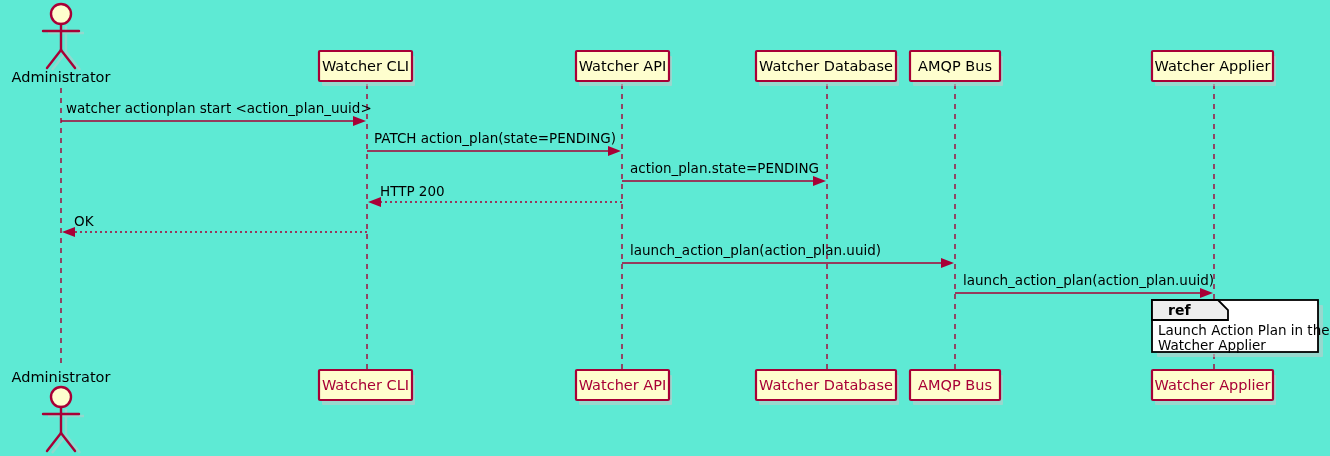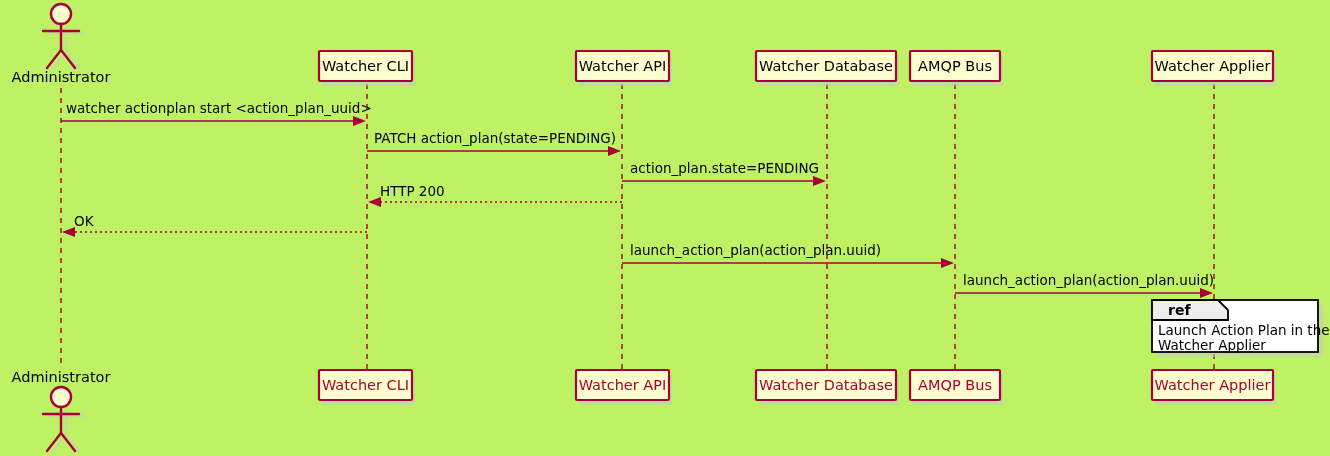--- a/index.html
+++ b/index.html
@@ -7,21 +7,21 @@
     padding: 0;
     background: #FFFFFF;
   }
   body {
     font-family: "DejaVu Sans", sans-serif;
   }
   #diagram-root {
     position: relative;
     width: 1330px;
     height: 456px;
-    background: #bef264;
+    background: #5eead4;
     overflow: hidden;
   }
   svg.diagram-canvas {
     position: absolute;
     top: 0;
     left: 0;
     width: 1330px;
     height: 456px;
   }
   .lifeline {

